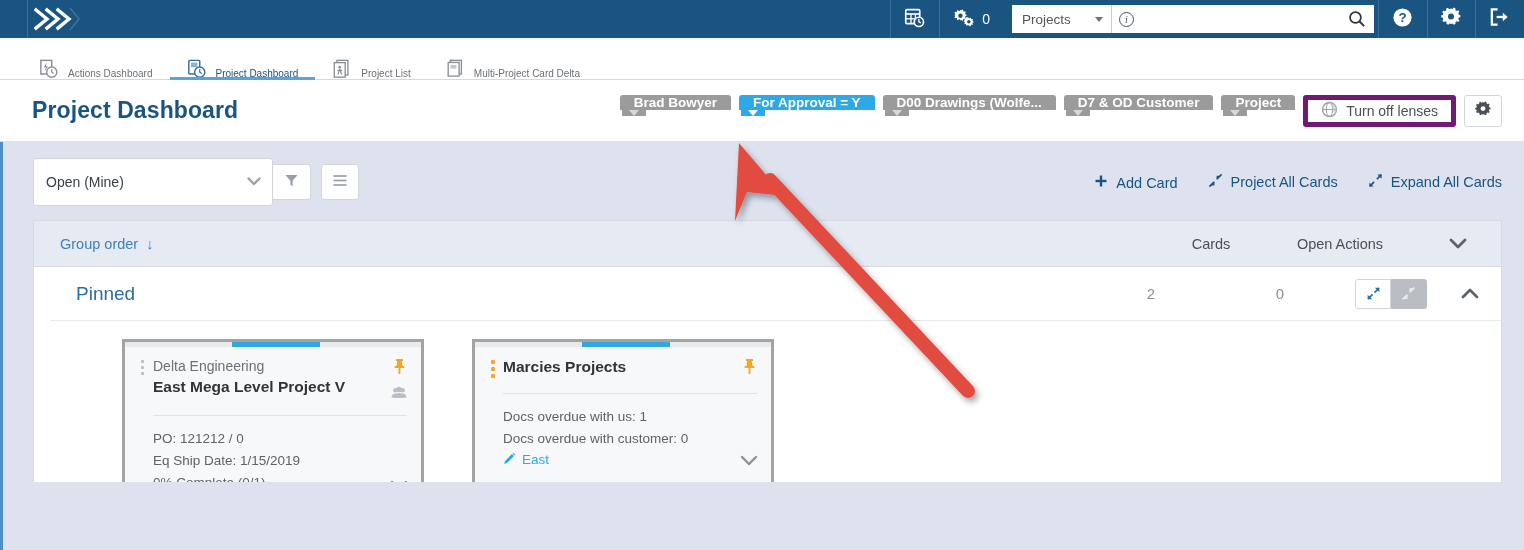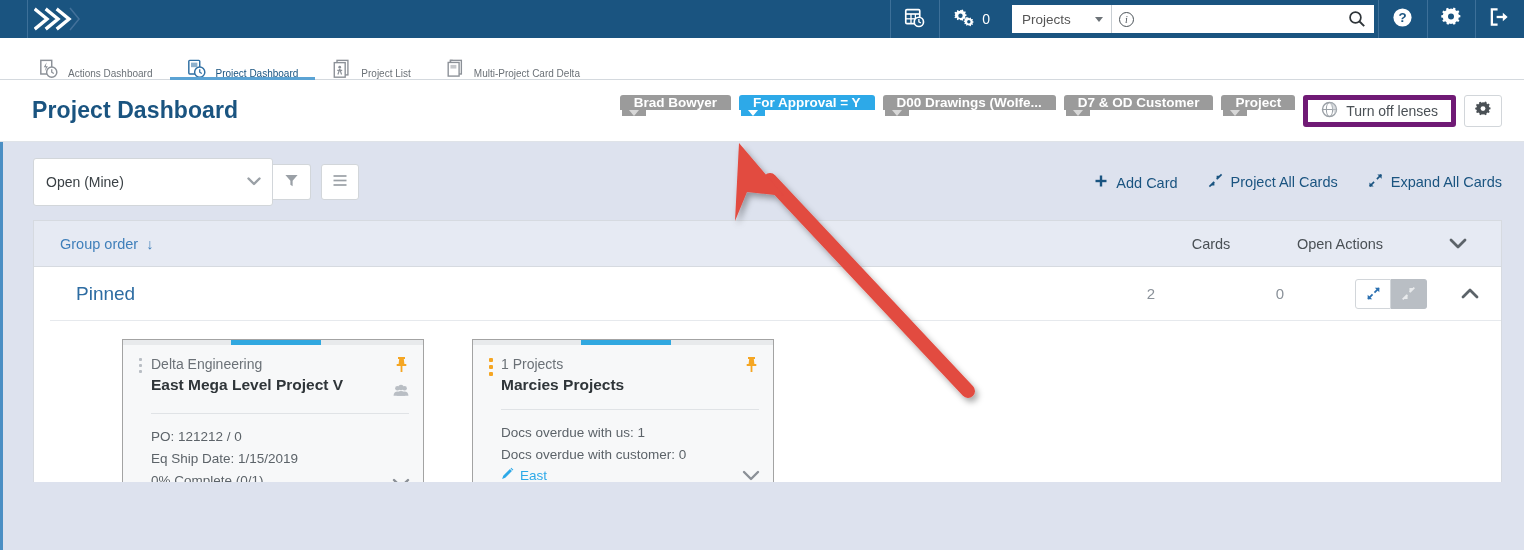--- a/index.html
+++ b/index.html
@@ -185,21 +185,21 @@
     display: flex; align-items: center; justify-content: center; cursor: pointer;
   }
   .seg-btn.pressed { background: #b9bec4; border-color: #b9bec4; }
   .seg-btn:first-child { border-radius: 3px 0 0 3px; }
   .seg-btn:last-child { border-radius: 0 3px 3px 0; border-left: 0; }
   .g-chev { width: 62px; display: flex; justify-content: center; cursor: pointer; }
 
   
   .cards { display: flex; gap: 48px; padding: 18px 0 0 88px; }
   .card {
-    width: 302px; background: #f7f8f9; border: 1px solid #a3a3a3;
+    width: 302px; background: #f7f8f9; border: 3px solid #a3a3a3;
     position: relative; padding: 14px 14px 12px 14px;
   }
   .card-accent {
     position: absolute; left: 0; top: 0; right: 0; height: 5px;
     background: #e8eaec;
   }
   .card-accent i {
     position: absolute; top: 0; height: 5px; background: #31a8e0;
     left: 36%; width: 30%;
   }
@@ -617,21 +617,20 @@
           <div class="card-accent">
               <i></i>
             </div>
           <div class="card-head">
             <div class="grip orange">
               <span></span>
                 <span></span>
                 <span></span>
             </div>
             <div class="card-titles">
-              <div class="card-sub">1 Projects</div>
               <div class="card-title">Marcies Projects</div>
             </div>
             <div class="card-icons">
               <span>
                 <svg width="15" height="17" viewBox="0 0 15 17">
                   <path d="M4 1 H11 V3 H9.8 L10.4 8 H12.3 V10 H8.4 V16 H6.6 V10 H2.7 V8 H4.6 L5.2 3 H4 Z" fill="#f5a623"></path>
                 </svg>
               </span>
             </div>
           </div>

